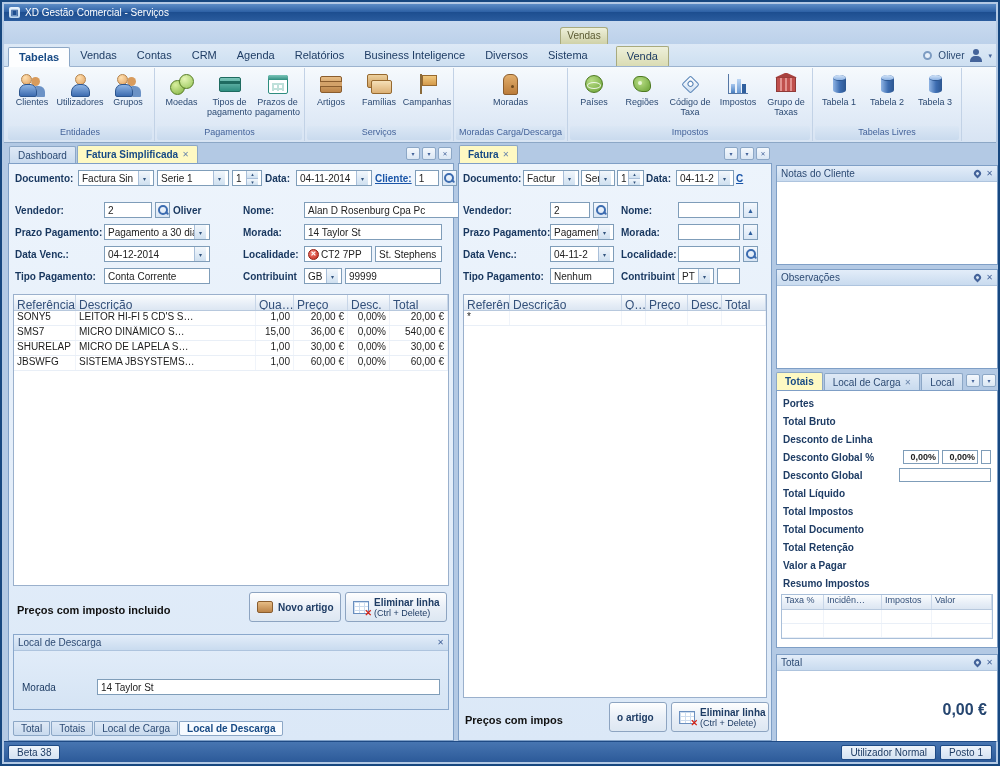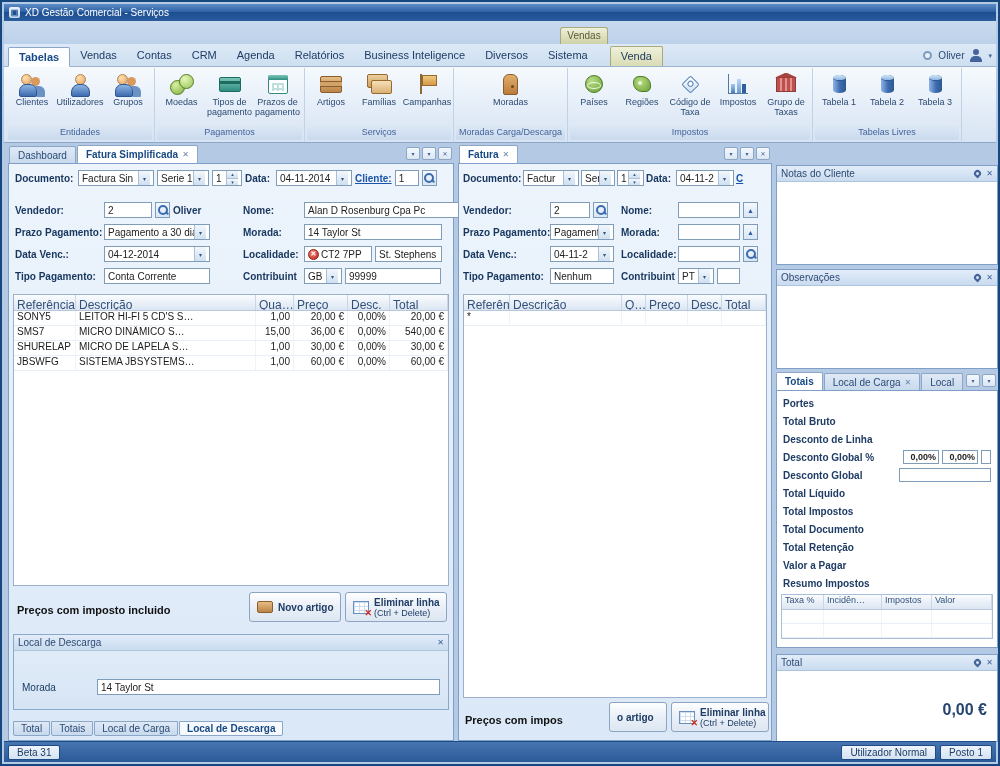--- a/index.html
+++ b/index.html
@@ -14,21 +14,21 @@
     display:flex;align-items:center;justify-content:center}
 
   
   .band{position:absolute;left:2px;right:2px;top:19px;height:23px;background:linear-gradient(#c9daef,#bcd1ea)}
   .ctx-header{position:absolute;left:556px;top:6px;width:48px;height:17px;line-height:16px;text-align:center;font-size:10px;color:#5c5c34;
     background:linear-gradient(#eef0da,#cfd1a8);border:1px solid #a8aa7e;border-bottom:none;border-radius:3px 3px 0 0}
   .tabrow{position:absolute;left:2px;right:2px;top:42px;height:23px;display:flex;align-items:flex-end;padding:0 4px;
     background:linear-gradient(#dde9f6,#cddff1);border-bottom:1px solid #9cb3cf}
   .rtab{height:20px;line-height:19px;padding:0 10px;color:#1e3c64;border-radius:2px 2px 0 0;white-space:nowrap}
   .rtab.active{background:#fdfeff;border:1px solid #8ca7c6;border-bottom:1px solid #fdfeff;color:#174a85;margin-bottom:-1px;font-weight:bold}
-  .rtab.context{background:linear-gradient(#eef0da,#dadcb4);border:1px solid #a8aa7e;border-bottom:none;margin-left:12px}
+  .rtab.context{background:linear-gradient(#eef0da,#dadcb4);border:1px solid #a8aa7e;border-bottom:none;margin-left:18px}
   .tab-right{margin-left:auto;display:flex;align-items:center;gap:6px;padding-bottom:4px;color:#2c4a73;font-size:10px}
   .dot{width:9px;height:9px;border-radius:50%;border:2px solid #7d9cc2;background:#e8f0fa}
   .mini-user{width:12px;height:13px;position:relative}
   .mini-user::before{content:"";position:absolute;left:3px;top:0;width:6px;height:6px;border-radius:50%;background:#44639a}
   .mini-user::after{content:"";position:absolute;left:0;top:7px;width:12px;height:6px;border-radius:5px 5px 0 0;background:#44639a}
   .tiny-arrow{font-size:7px;color:#44639a}
 
   
   .ribbon{position:absolute;left:2px;right:2px;top:65px;height:76px;display:flex;align-items:stretch;padding:1px 2px;
     background:linear-gradient(#f6fafd,#e4edf8 55%,#d8e4f3);border-bottom:1px solid #8ca7c6}
@@ -98,21 +98,21 @@
   .plain{font-weight:normal}
   .link{color:#1a55a8;text-decoration:underline;font-weight:bold;font-size:10px;white-space:nowrap}
   .row{position:absolute;display:flex;align-items:center;gap:3px}
 
   
   .main{position:absolute;left:2px;right:2px;top:141px;bottom:23px;background:#b3c9e4}
   .docpanel{position:absolute}
   .doc-tabs{height:18px;display:flex;align-items:flex-end;gap:1px;padding-left:1px}
   .dtab{height:17px;padding:0 8px;font-size:10px;display:flex;align-items:center;gap:4px;color:#2c4a73;
     background:linear-gradient(#dfe9f6,#c8daee);border:1px solid #8ca7c6;border-bottom:none;border-radius:2px 2px 0 0;white-space:nowrap}
-  .dtab.active{background:#ffffff;color:#174a85;height:18px;font-weight:bold}
+  .dtab.active{background:#fef9c3;color:#174a85;height:18px;font-weight:bold}
   .dtab .x{color:#6b86ab;font-size:8px;font-weight:normal}
   .doc-ctrl{margin-left:auto;display:flex;gap:2px;padding:0 2px 3px 0}
   .cbtn{width:14px;height:13px;border:1px solid #8ca7c6;background:linear-gradient(#f4f8fd,#dbe7f4);font-size:6px;color:#44639a;
     display:flex;align-items:center;justify-content:center;border-radius:2px}
   .doc-body{position:absolute;left:0;right:0;top:18px;bottom:0;border:1px solid #7f9fc6;background:linear-gradient(#edf4fc,#dbe8f7)}
 
   .grid{position:absolute;background:#fff;border:1px solid #9ab0cc;overflow:hidden}
   .ghead{display:flex;background:linear-gradient(#fbfdfe,#e7eef7 60%,#dce6f2);border-bottom:1px solid #b7c8dd;height:16px}
   .ghead span{padding:3px 3px;font-size:12px;color:#33507a;border-right:1px solid #c8d6e8;overflow:hidden;white-space:nowrap}
   .grow{display:flex;height:15px;border-bottom:1px solid #e9eff7}
@@ -350,21 +350,21 @@
         </span>
       </div>
       <div class="doc-body">
 
         <div class="row" style="left:6px;top:6px">
           <span class="flabel" style="width:60px">Documento:</span>
           <span class="fld" style="width:76px">
               <span class="val">Factura Sin</span>
               <span class="arrow">▾</span>
             </span>
-          <span class="fld" style="width:52px">
+          <span class="fld" style="width:72px">
               <span class="val">Serie 1</span>
               <span class="arrow">▾</span>
             </span>
           <span class="fld spin" style="width:30px">
               <span class="val">1</span>
               <span class="arrows">
                 <span>▴</span>
                 <span>▾</span>
               </span>
             </span>
@@ -779,19 +779,19 @@
           </span>
       </div>
       <div style="position:relative;height:70px;background:#fff">
         <span class="big-total">0,00 €</span>
       </div>
     </div>
 
   </div>
 
   <div class="statusbar">
-    <span class="chip">Beta 31</span>
+    <span class="chip">Beta 38</span>
     <span style="flex:1"></span>
     <span class="chip">Utilizador Normal</span>
     <span class="chip">Posto 1</span>
   </div>
 
 </div>
 
 </body></html>

